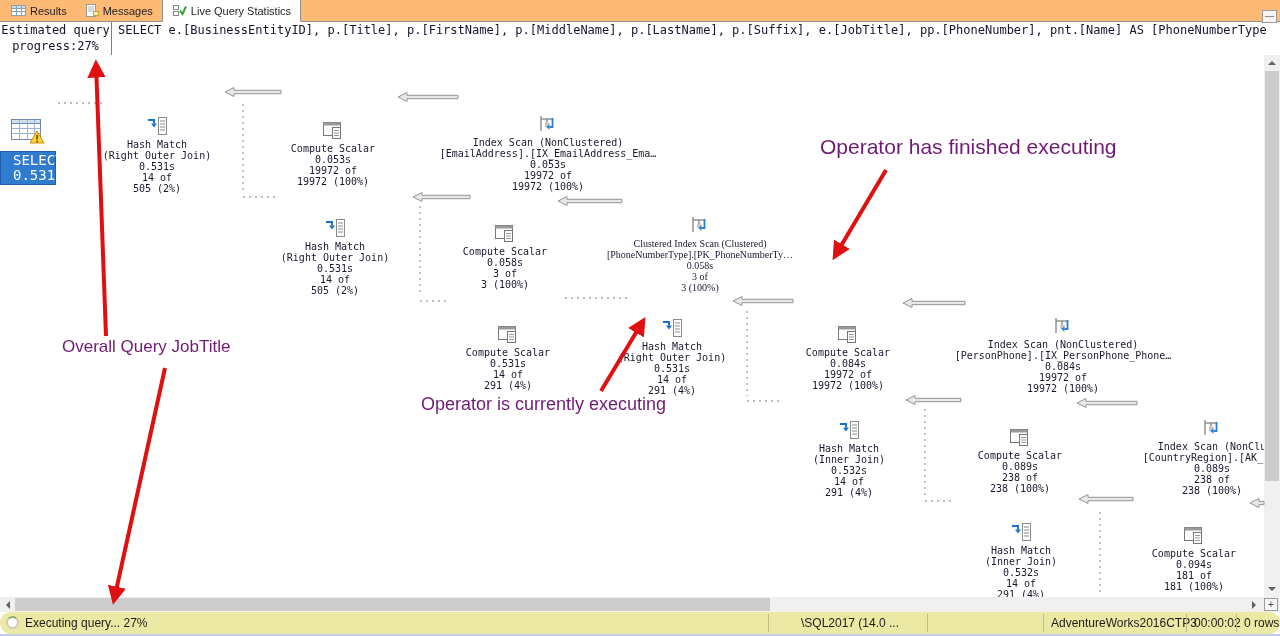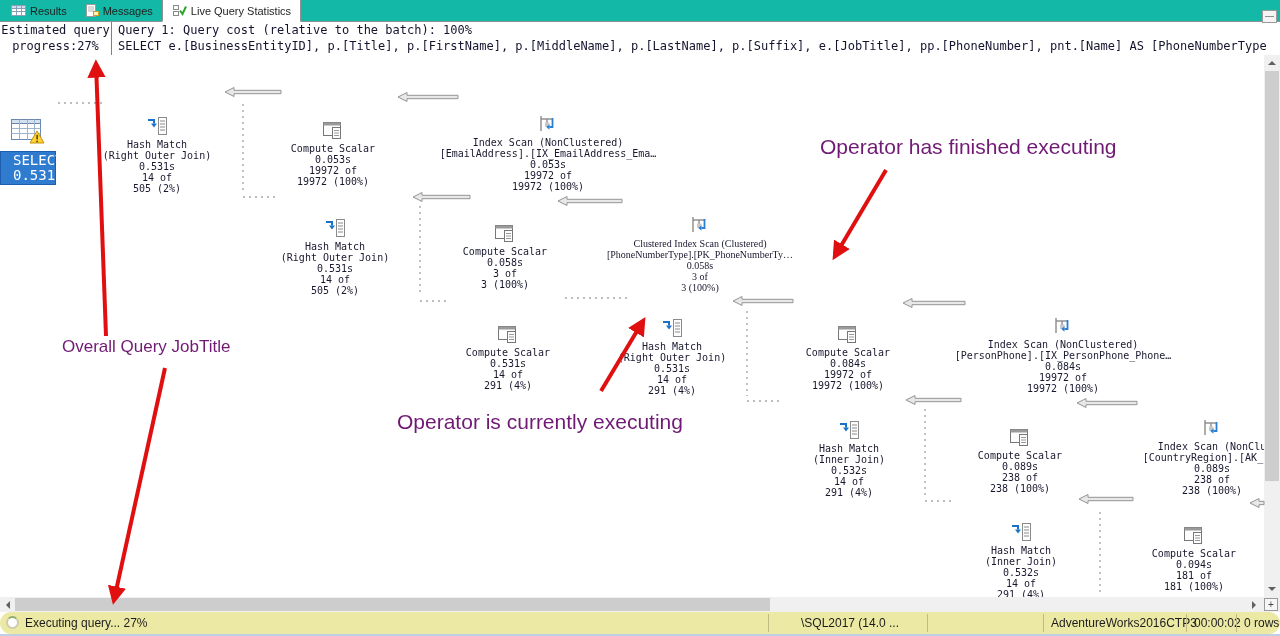--- a/index.html
+++ b/index.html
@@ -1,19 +1,19 @@
 <!DOCTYPE html>
 <html><head>
 <meta charset="utf-8">
 <style>
   html,body{margin:0;padding:0;}
   body{width:1280px;height:636px;position:relative;overflow:hidden;background:#fff;
        font-family:"Liberation Sans",sans-serif;}
   
-  .tabbar{position:absolute;left:0;top:0;width:1280px;height:22px;background:#14b8a6;
+  .tabbar{position:absolute;left:0;top:0;width:1280px;height:22px;background:#fdba74;
           border-bottom:1px solid #919191;display:flex;align-items:flex-end;padding-left:2px;box-sizing:border-box;}
   .tab{height:21px;display:flex;align-items:center;gap:4px;padding:0 9px;font-size:11px;color:#1e1e1e;white-space:nowrap;}
   .tab.active{background:#fff;border:1px solid #919191;border-bottom:1px solid #fff;margin-bottom:-1px;z-index:3;}
   .ticon{display:inline-flex;}
   
   .header{position:absolute;left:0;top:22px;width:1280px;height:48px;background:#fff;
           border-bottom:1px solid #808080;display:flex;font-family:"DejaVu Sans Mono",monospace;
           font-size:12px;color:#14142e;box-sizing:border-box;}
   .hleft{width:112px;border-right:1px solid #808080;text-align:center;line-height:16px;padding-top:0;box-sizing:border-box;}
   .hright{flex:1;padding:0 18px 0 6px;line-height:16px;white-space:nowrap;overflow:hidden;}
@@ -92,21 +92,20 @@
     <span>Live Query Statistics</span>
   </div>
 </div>
 
 <div class="header">
   <div class="hleft">
     <div>Estimated query</div>
     <div>progress:27%</div>
   </div>
   <div class="hright">
-    <div>Query 1: Query cost (relative to the batch): 100%</div>
     <div>SELECT e.[BusinessEntityID], p.[Title], p.[FirstName], p.[MiddleName], p.[LastName], p.[Suffix], e.[JobTitle], pp.[PhoneNumber], pnt.[Name] AS [PhoneNumberType</div>
   </div>
 </div>
 <div class="collapsebox">—</div>
 
 <div class="canvas">
   <div class="select-wrap">
     <span class="nicon">
       <svg width="36" height="30">
           <rect x="1.5" y="2.5" width="29" height="20" fill="#fff" stroke="#6b87ad"></rect>
@@ -446,21 +445,21 @@
   <span class="sb-item" style="left:1051px;">AdventureWorks2016CTP3</span>
   <span class="sb-sep" style="left:1186px;"></span>
   <span class="sb-item" style="left:1194px;">00:00:02</span>
   <span class="sb-sep" style="left:1236px;"></span>
   <span class="sb-item" style="left:1244px;">0 rows</span>
 </div>
 <div class="window-edge"></div>
 
 <div class="ann" style="left:820px;top:135px;font-size:21px;">Operator has finished executing</div>
 <div class="ann" style="left:62px;top:337px;font-size:17px;">Overall Query JobTitle</div>
-<div class="ann" style="left:397px;top:394px;font-size:21px;margin-top:16px;">Operator is currently executing</div>
+<div class="ann" style="left:421px;top:394px;font-size:18px;">Operator is currently executing</div>
 
 <svg id="overlay">
   <defs>
     <marker id="redhead" markerWidth="4.6" markerHeight="4.6" refX="3.4" refY="2.3" orient="auto">
       <path d="M0,0 L4.6,2.3 L0,4.6 Z" fill="#e01010"></path>
     </marker>
   </defs>
   <g id="gray-connectors">
       <path d="M225,92 L234,87.5 L234,90.3 L281,90.3 L281,93.7 L234,93.7 L234,96.5 Z" fill="#e8e8e8" stroke="#949494"></path>
       <path d="M398,97 L407,92.5 L407,95.3 L458,95.3 L458,98.7 L407,98.7 L407,101.5 Z" fill="#e8e8e8" stroke="#949494"></path>

